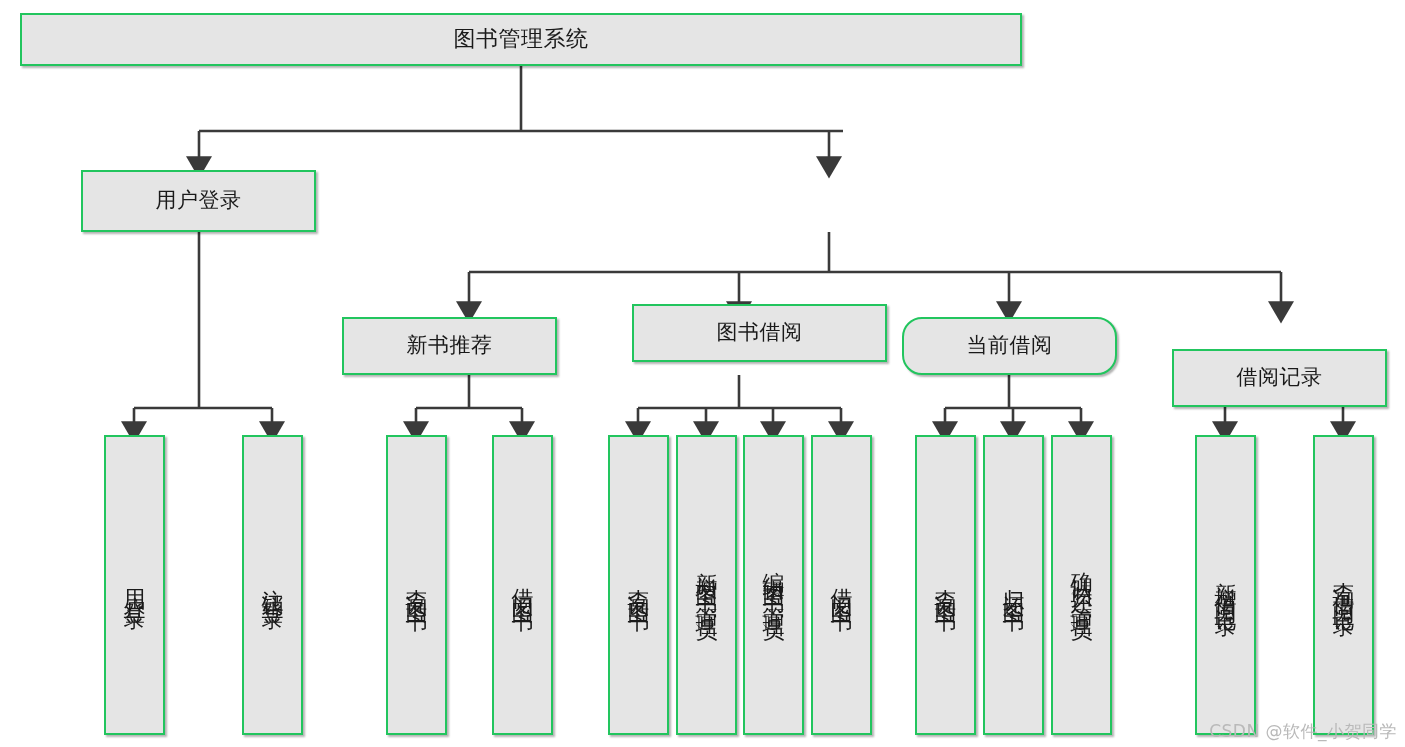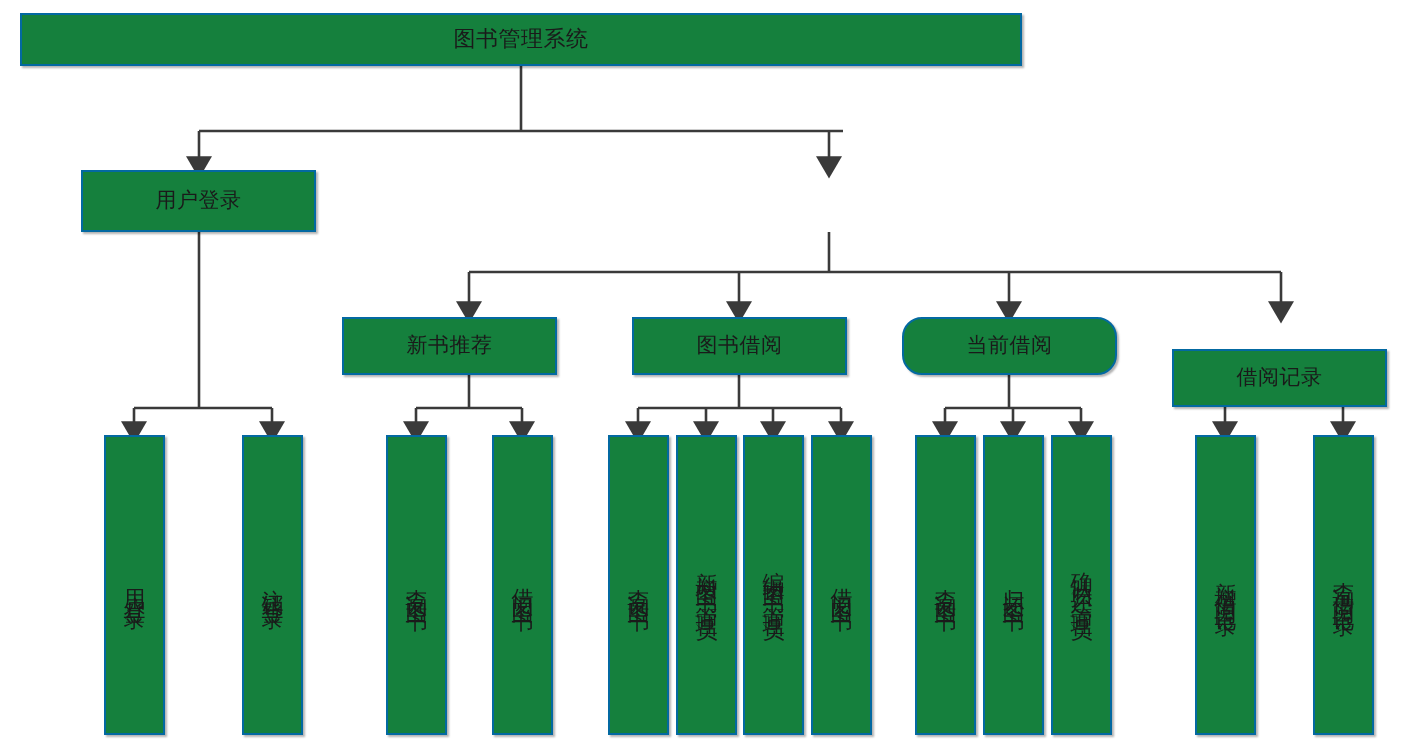--- a/index.html
+++ b/index.html
@@ -7,22 +7,22 @@
     width:1405px;height:747px;
     font-family:"DejaVu Sans","Liberation Sans",sans-serif;
     overflow:hidden;
     position:relative;
   }
   #diagram-root{position:relative;width:1405px;height:747px;}
   svg.canvas{position:absolute;left:0;top:0;width:1405px;height:747px;}
 
   .node-box{
     position:absolute;
-    background:#15803d;
-    border:2px solid #0369a1;
+    background:#e5e5e5;
+    border:2px solid #22c55e;
     box-shadow:2px 2px 2px rgba(0,0,0,0.30);
     box-sizing:border-box;
     display:flex;
     align-items:center;
     justify-content:center;
     color:#1a1a1a;
   }
   .node-box .label{
     text-align:center;
     line-height:1.12;
@@ -119,21 +119,21 @@
     <span class="label">图书管理系统</span>
   </div>
 
   <div class="node-box node-l2" style="left:81px;top:170px;width:235px;height:62px;">
     <span class="label">用户登录</span>
   </div>
 
   <div class="node-box node-l3" style="left:342px;top:317px;width:215px;height:58px;">
     <span class="label">新书推荐</span>
   </div>
-  <div class="node-box node-l3" style="left:632px;top:317px;width:215px;height:58px;">
+  <div class="node-box node-l3" style="left:632px;top:304px;width:255px;height:58px;">
     <span class="label">图书借阅</span>
   </div>
   <div class="node-box node-l3" style="left:902px;top:317px;width:215px;height:58px;border-radius:20px;">
     <span class="label">当前借阅</span>
   </div>
   <div class="node-box node-l3" style="left:1172px;top:317px;width:215px;height:58px;margin-top:32px;">
     <span class="label">借阅记录</span>
   </div>
 
   <div class="node-box node-leaf" style="left:104px;top:435px;width:61px;height:300px;">
@@ -173,13 +173,14 @@
     <span class="label">确认归还（管理员）</span>
   </div>
 
   <div class="node-box node-leaf" style="left:1195px;top:435px;width:61px;height:300px;">
     <span class="label">新增借阅记录</span>
   </div>
   <div class="node-box node-leaf" style="left:1313px;top:435px;width:61px;height:300px;">
     <span class="label">查询借阅记录</span>
   </div>
 
+  <div id="watermark">CSDN @软件_小贺同学</div>
 </div>
 
 </body></html>

